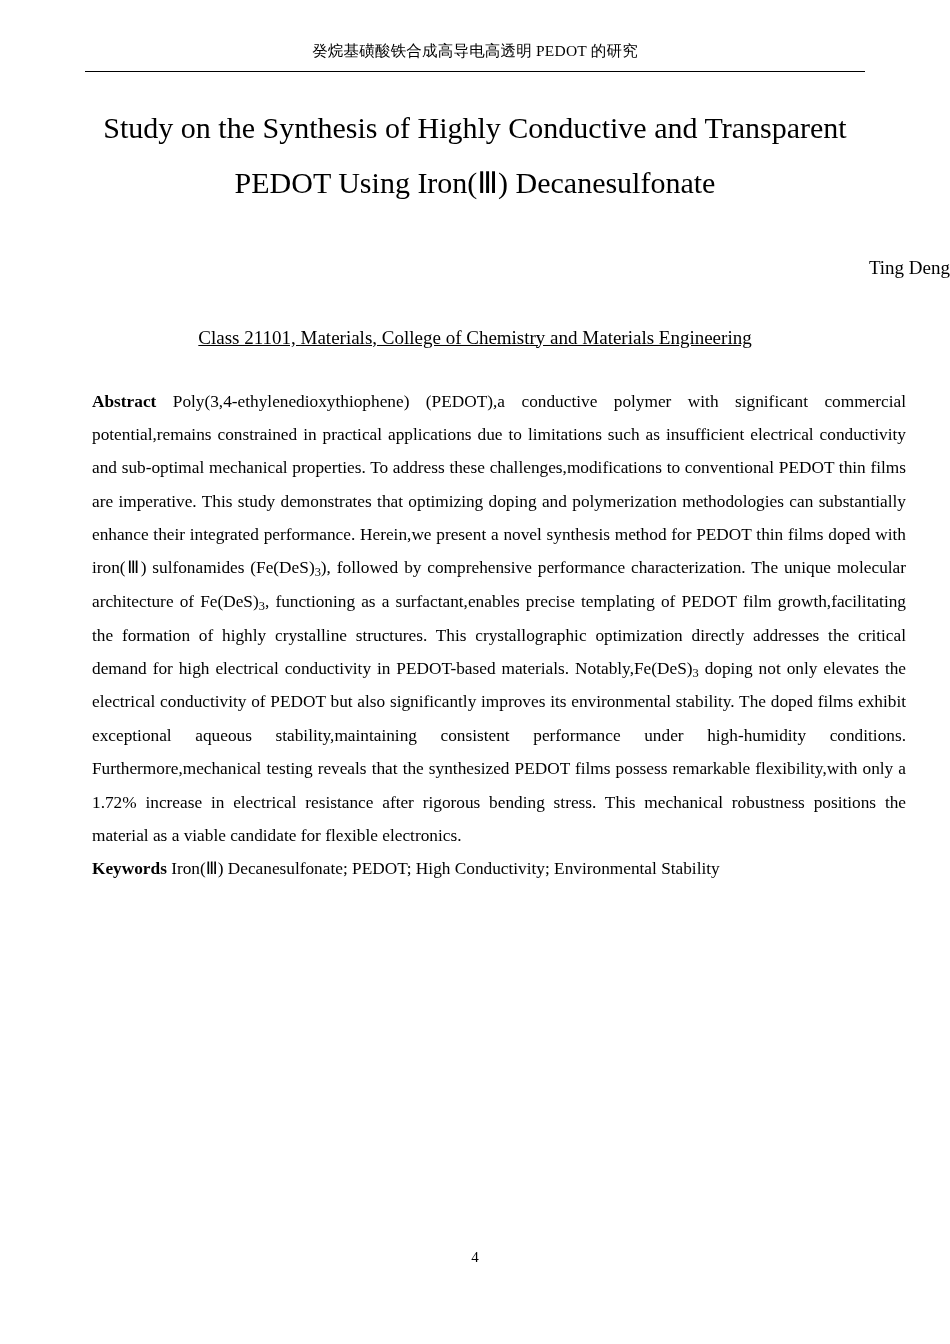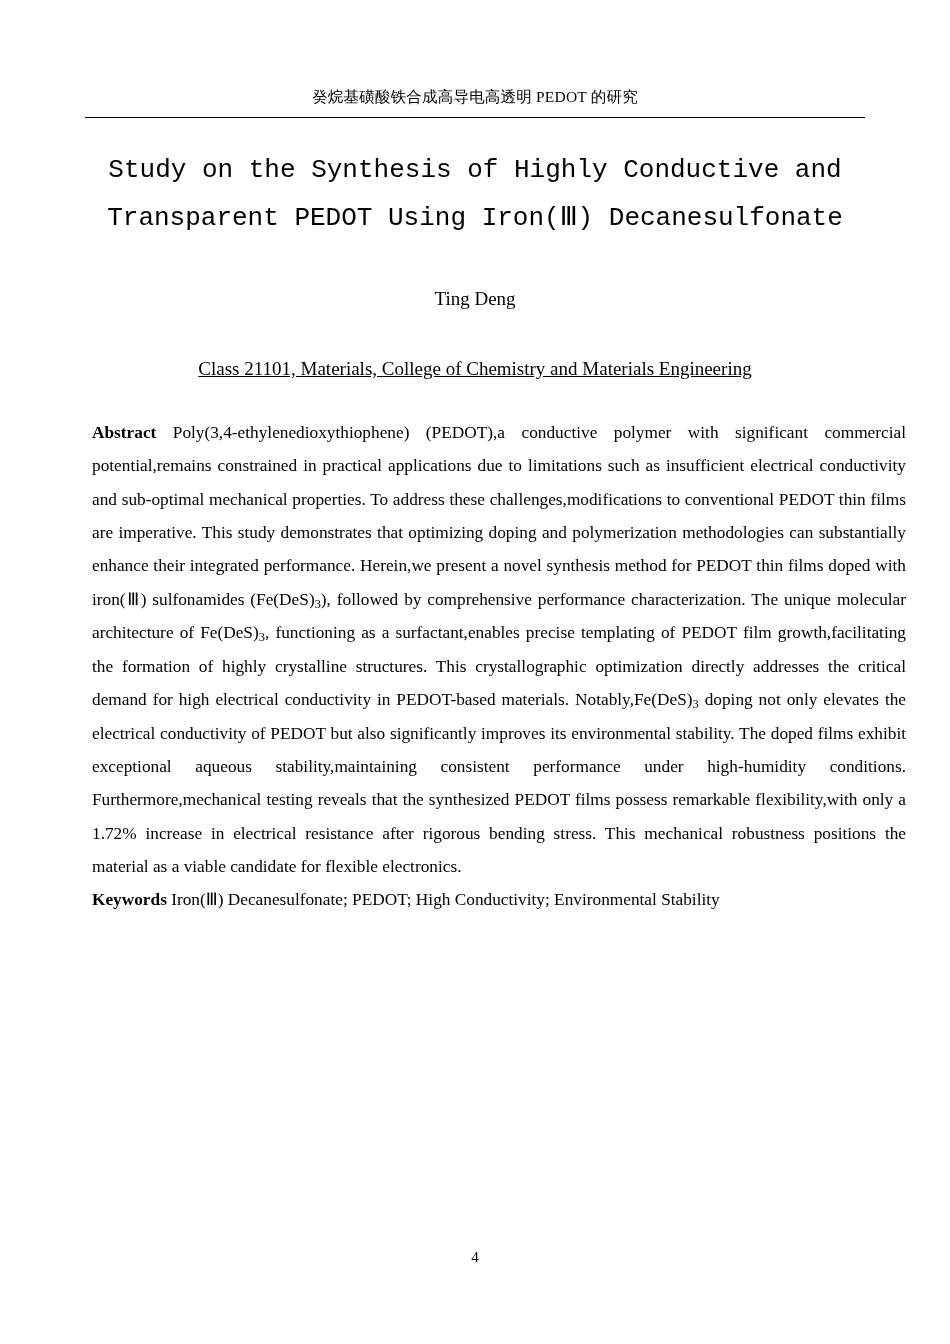--- a/index.html
+++ b/index.html
@@ -15,44 +15,43 @@
     position: relative;
   }
   .page {
     width: 950px;
     height: 1344px;
     box-sizing: border-box;
     padding: 0;
     position: relative;
   }
   .header-area {
-    padding-top: 88px;
+    padding-top: 42px;
     text-align: center;
   }
   .running-head {
     font-size: 15.5px;
     letter-spacing: 0.2px;
     line-height: 1.2;
   }
   .header-rule {
     margin: 10px 85px 0 85px;
     border: 0;
     border-top: 1.3px solid #000;
   }
   .title {
     margin: 28px 92px 0 92px;
     text-align: center;
-    font-size: 26px;
+    font-size: 30px;
     line-height: 1.85;
     font-weight: normal;
-    font-family: Liberation Mono, monospace;
   }
   .author {
     margin-top: 46px;
-    text-align: center;
+    text-align: right;
     font-size: 19px;
   }
   .affiliation {
     margin-top: 48px;
     text-align: center;
     font-size: 19px;
     text-decoration: underline;
   }
   .abstract {
     margin: 36px 44px 0 92px;

